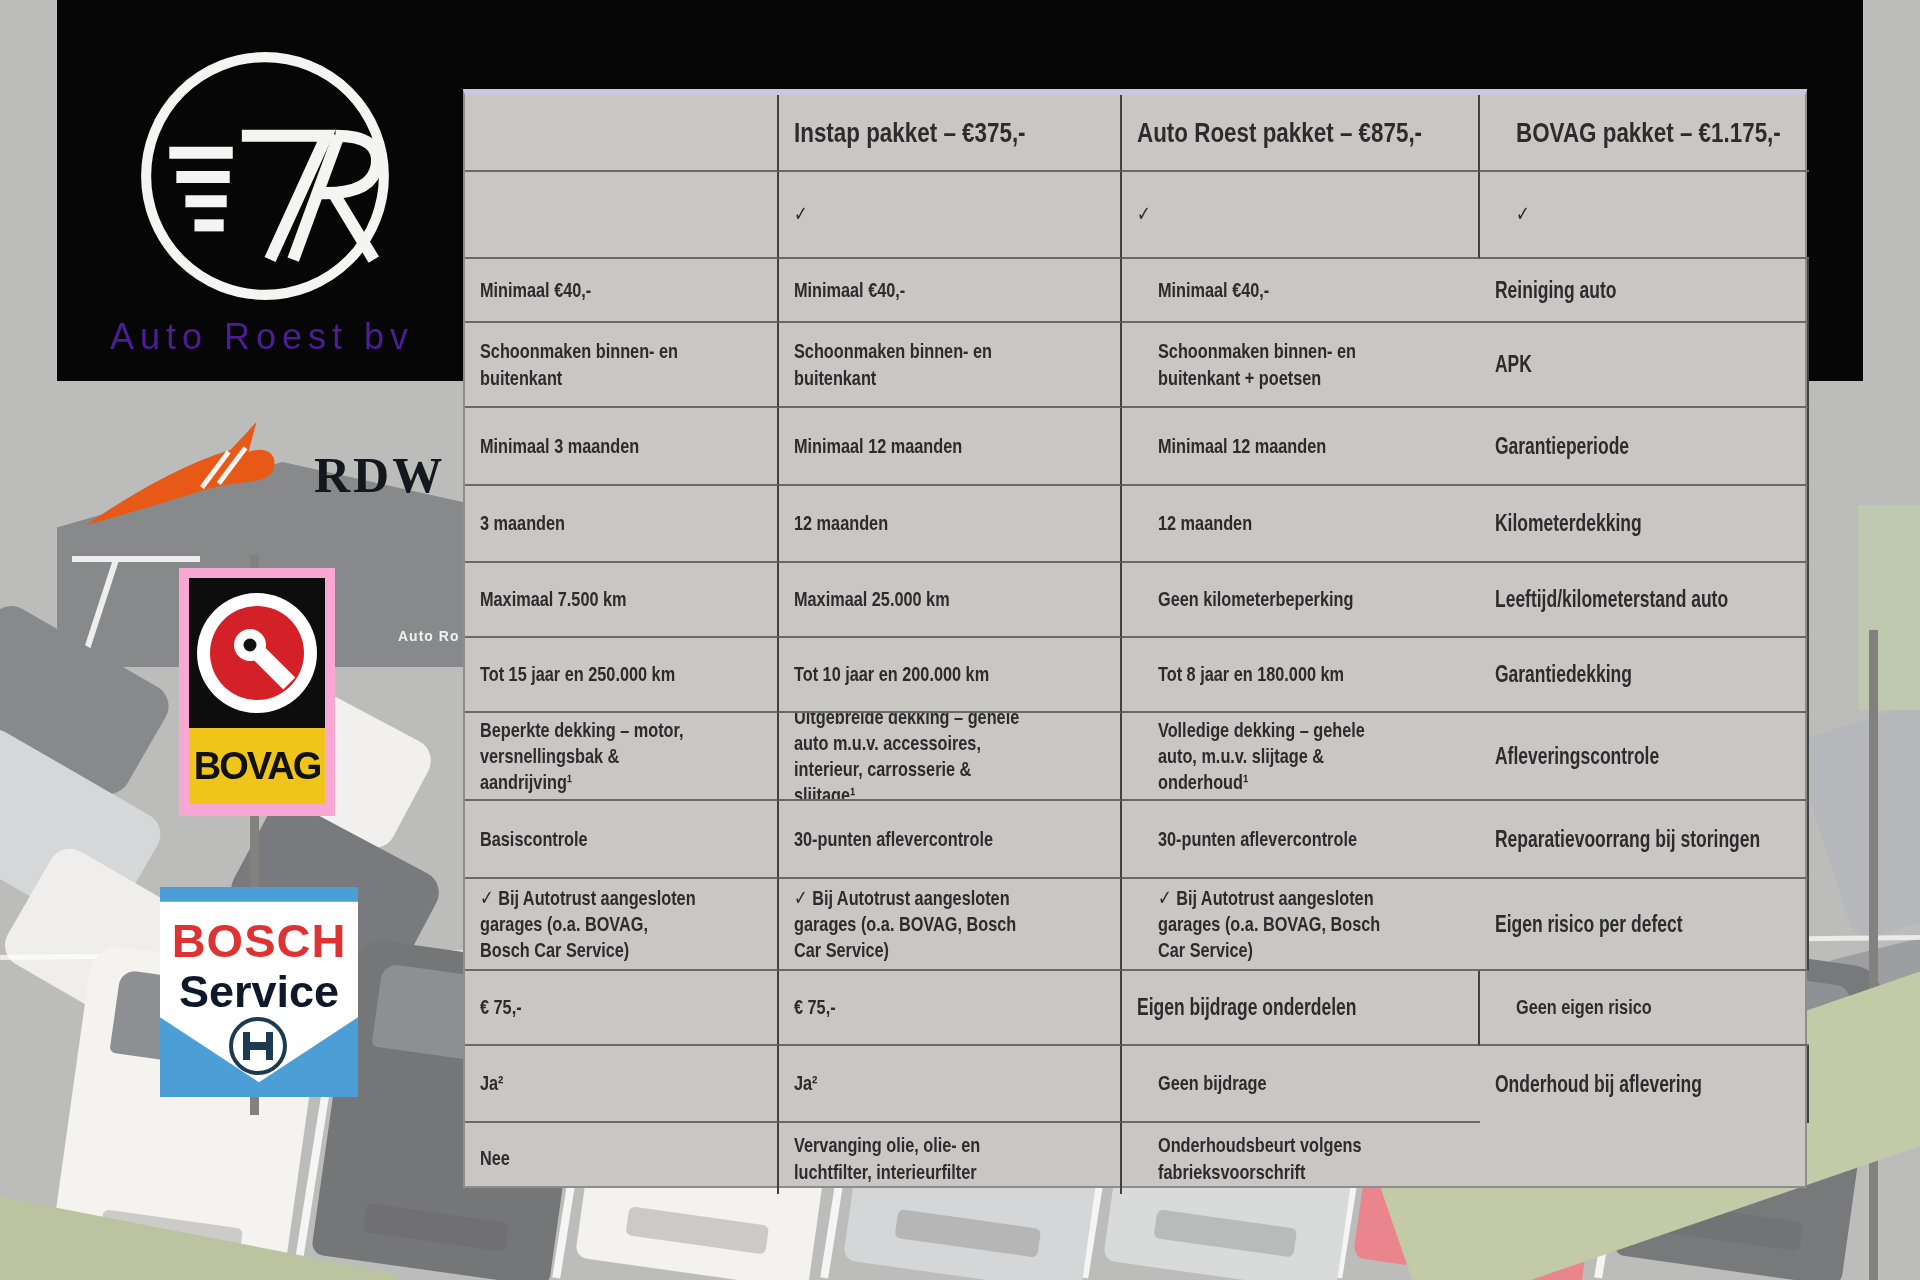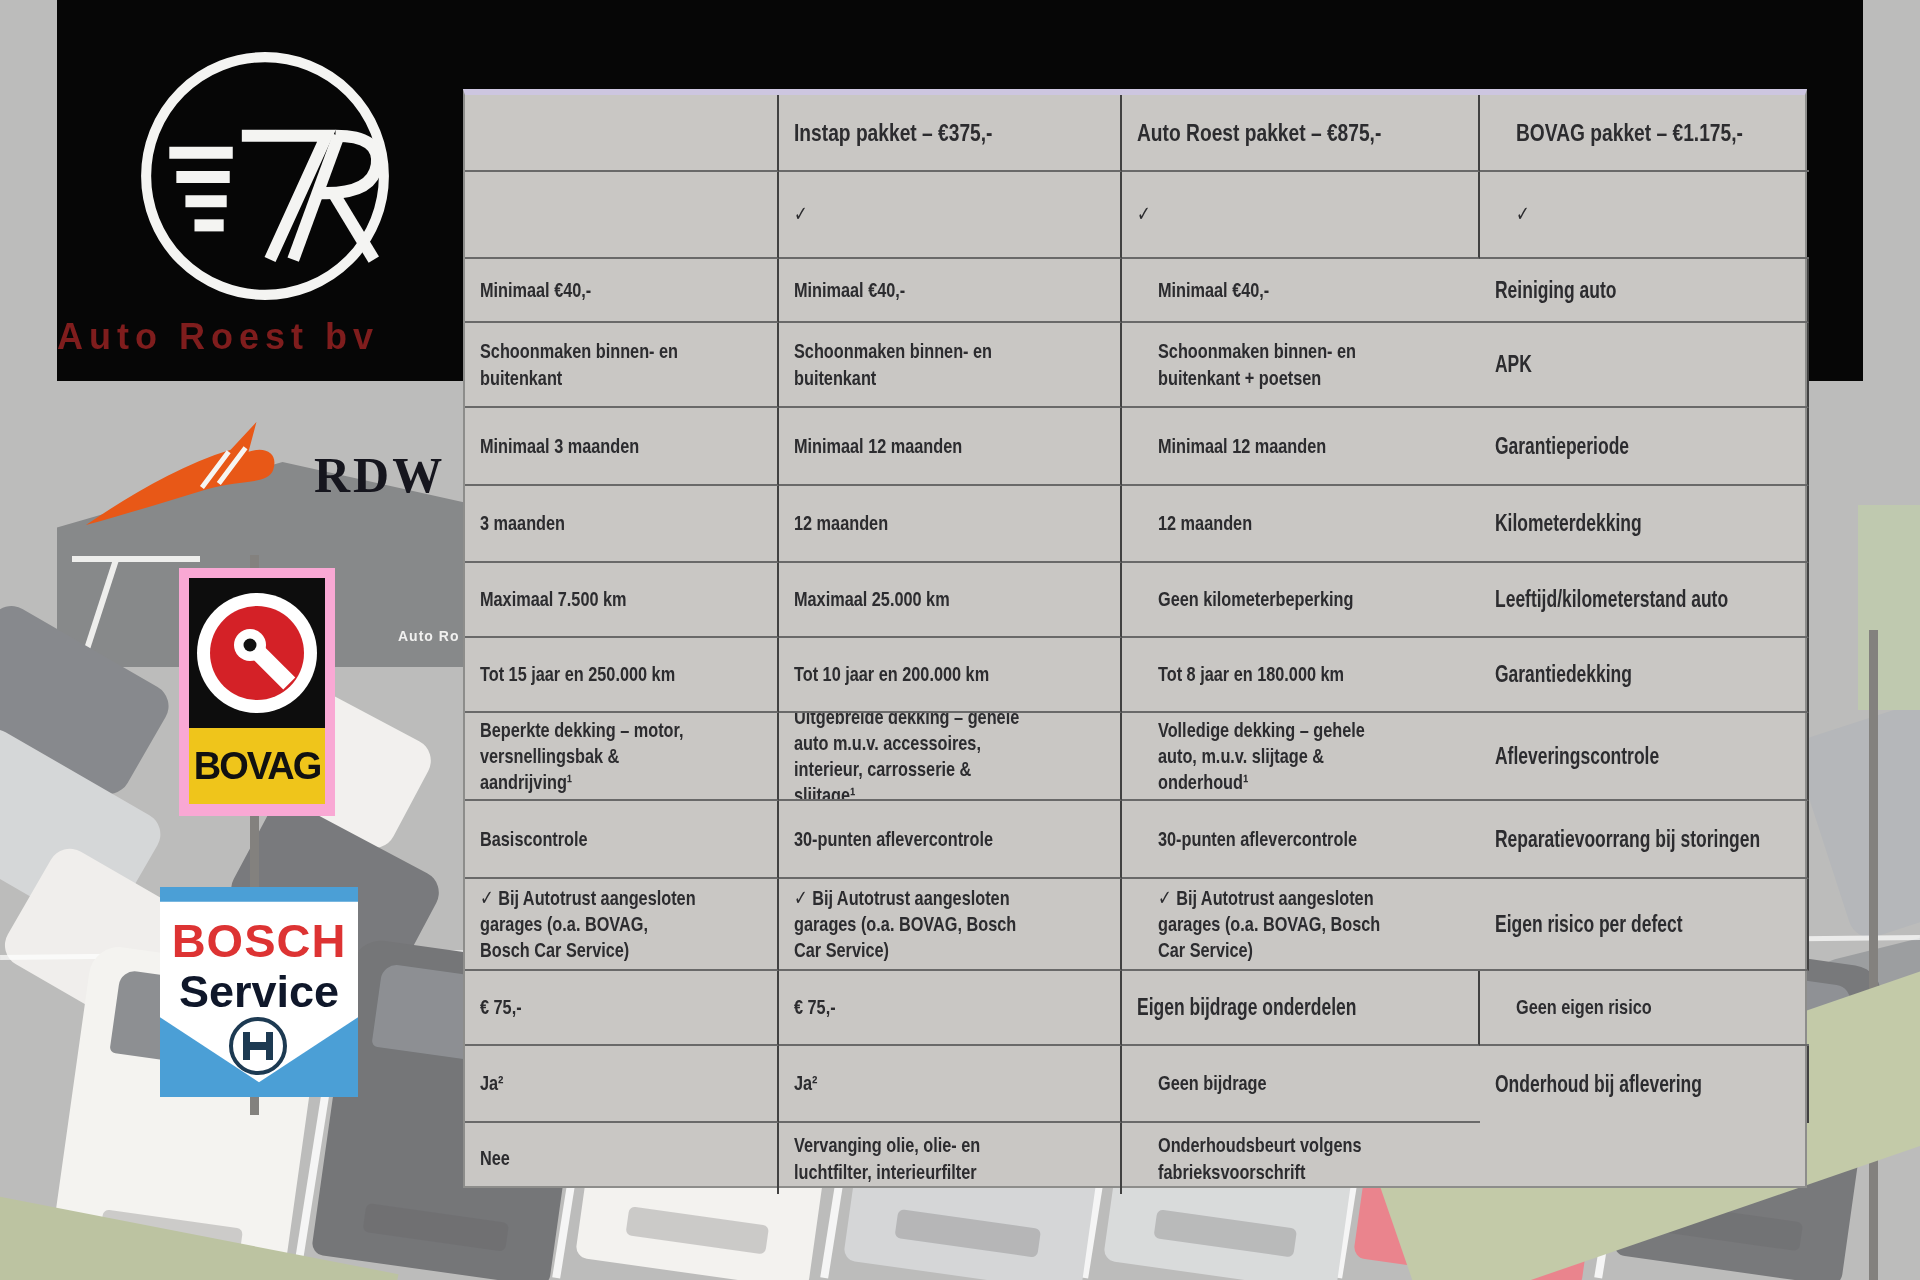--- a/index.html
+++ b/index.html
@@ -21,22 +21,22 @@
   .pline{position:absolute;width:8px;background:rgba(255,255,255,.85);}
   .pole{position:absolute;background:#43403c;}
   .grass{position:absolute;}
   .lotline{position:absolute;height:5px;background:rgba(255,255,255,.7);}
   .building-sign{position:absolute;color:#e9e9e7;font-size:14px;font-weight:bold;letter-spacing:1px;}
   .wash{position:absolute;inset:0;background:rgba(255,255,255,.34);}
   
   .black-band{position:absolute;left:57px;top:0;width:1806px;height:381px;background:#060606;}
   .brand{position:absolute;left:57px;top:0;width:410px;height:381px;}
   .brand svg{position:absolute;left:72px;top:40px;width:272px;height:272px;}
-  .brand-name{position:absolute;left:0;top:316px;width:100%;text-align:left;
-              color:#7f1d1d;font-size:36px;font-weight:bold;letter-spacing:6px;white-space:nowrap;}
+  .brand-name{position:absolute;left:0;top:316px;width:100%;text-align:center;
+              color:#4c1d95;font-size:36px;font-weight:normal;letter-spacing:6px;white-space:nowrap;}
   
   .rdw{position:absolute;left:80px;top:418px;display:flex;align-items:center;gap:6px;}
   .rdw svg{width:228px;height:114px;}
   .rdw-word{font-family:"Liberation Serif","DejaVu Serif",serif;font-weight:600;
             font-size:50px;color:#16161e;letter-spacing:3px;line-height:1;}
   .bovag{position:absolute;left:179px;top:568px;width:156px;height:248px;background:#f9a8d4;
          box-sizing:border-box;padding:10px;}
   .bovag svg{display:block;width:136px;height:150px;}
   .bovag-word{width:136px;height:76px;background:#efc51b;display:flex;align-items:center;justify-content:center;
               font-size:38px;font-weight:bold;color:#111;letter-spacing:-2px;transform-origin:center;}
@@ -50,21 +50,21 @@
   .bosch svg{position:absolute;left:66px;top:127px;width:64px;height:64px;}
   
   .pkt-table{position:absolute;left:463px;top:89px;width:1344px;height:1099px;
              display:grid;grid-template-columns:314px 343px 358px 329px;
              grid-template-rows:77px 87px 64px 85px 78px 77px 75px 75px 88px 78px 92px 75px 77px 71px;
              background:#c9c7c4;border:2px solid #8d8d8b;border-top:6px solid #cdc6e0;box-sizing:border-box;}
   .tc{border-right:2px solid #414141;border-bottom:2px solid #696969;display:flex;align-items:center;
       padding:4px 15px;box-sizing:border-box;color:#2c2c2f;font-weight:bold;overflow:hidden;}
   .tc.cend{border-right:none;padding-left:36px;}
   .tc.rend{border-bottom:none;}
-  .hx{font-size:24px;}
+  .hx{font-size:28px;}
   .lx{font-size:23px;}
   .cx{font-size:21px;line-height:1.25;}
   .tx{display:inline-block;transform-origin:0 50%;}
   .hx .tx{transform:scaleX(.8);white-space:nowrap;}
   .lx .tx{transform:scaleX(.76);white-space:nowrap;}
   .cx .tx{width:129%;transform:scaleX(.775);}
 </style>
 </head>
 <body>
 

